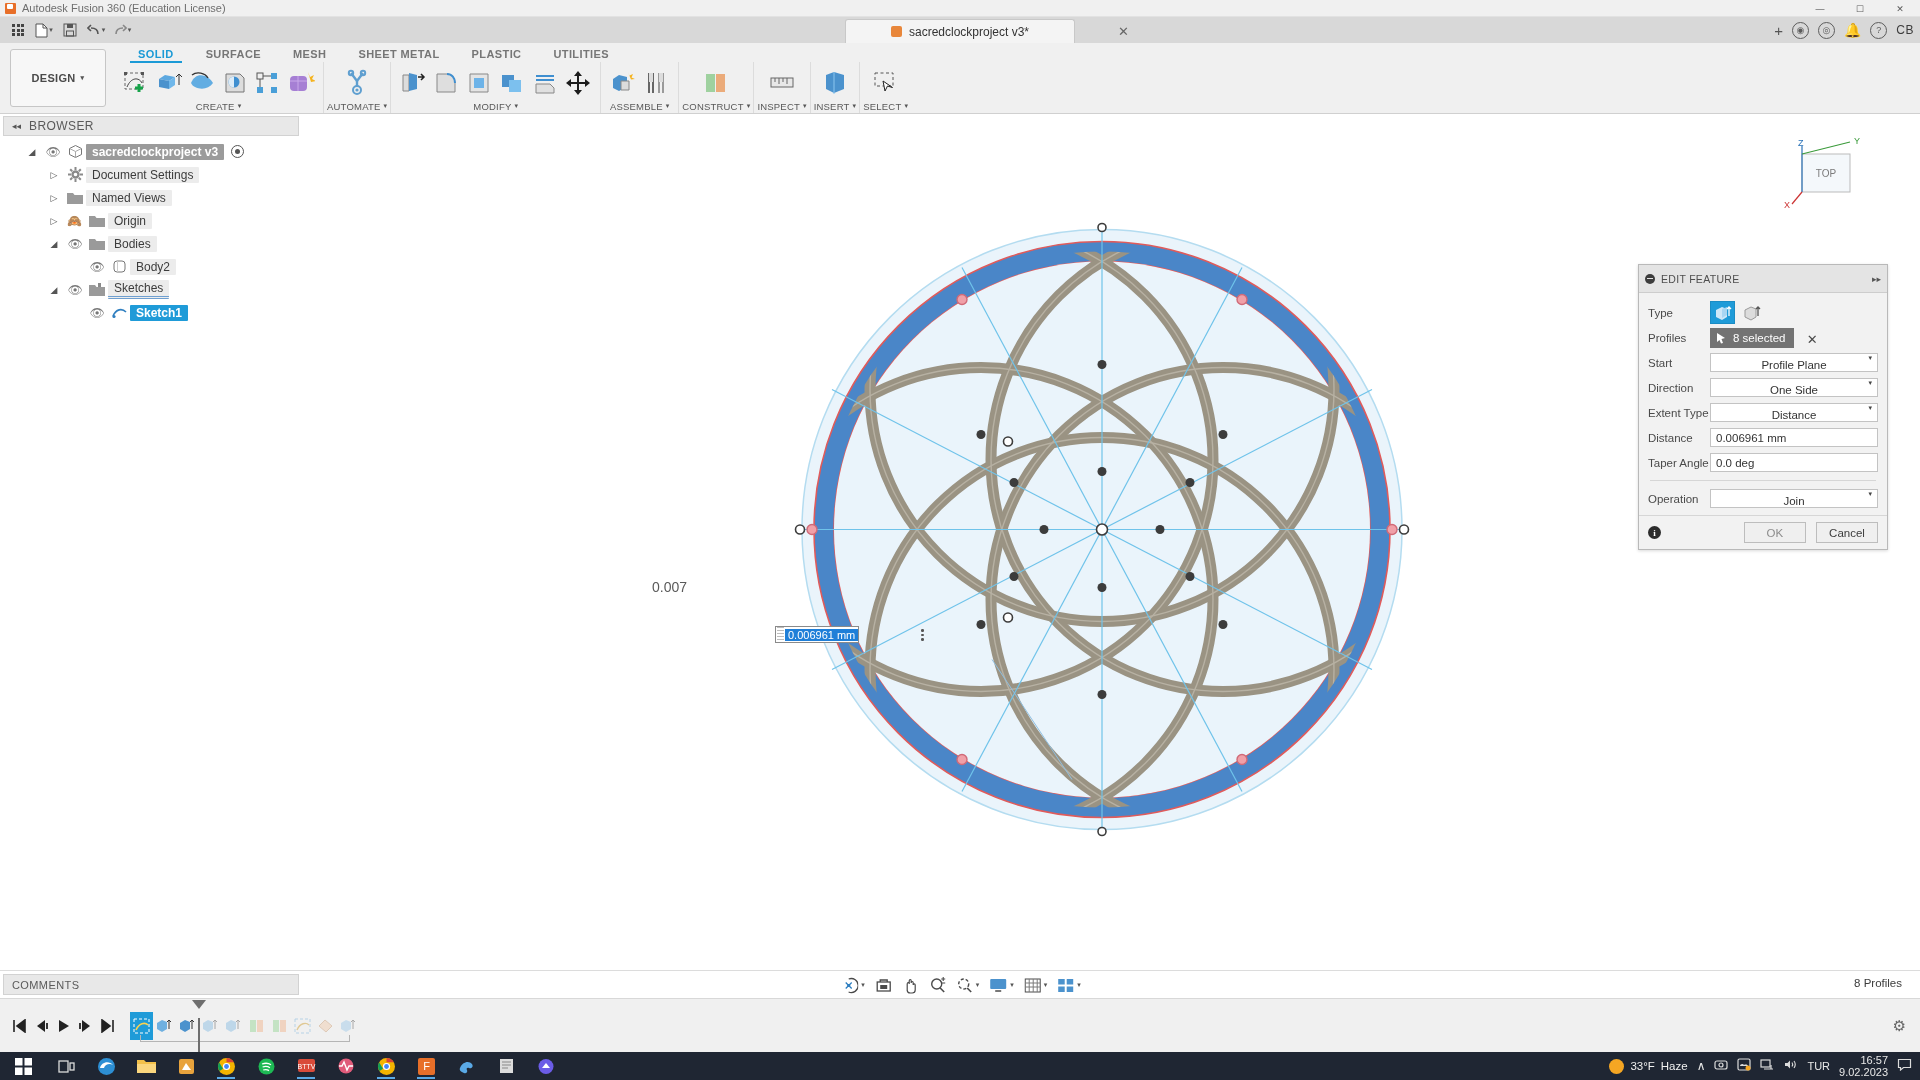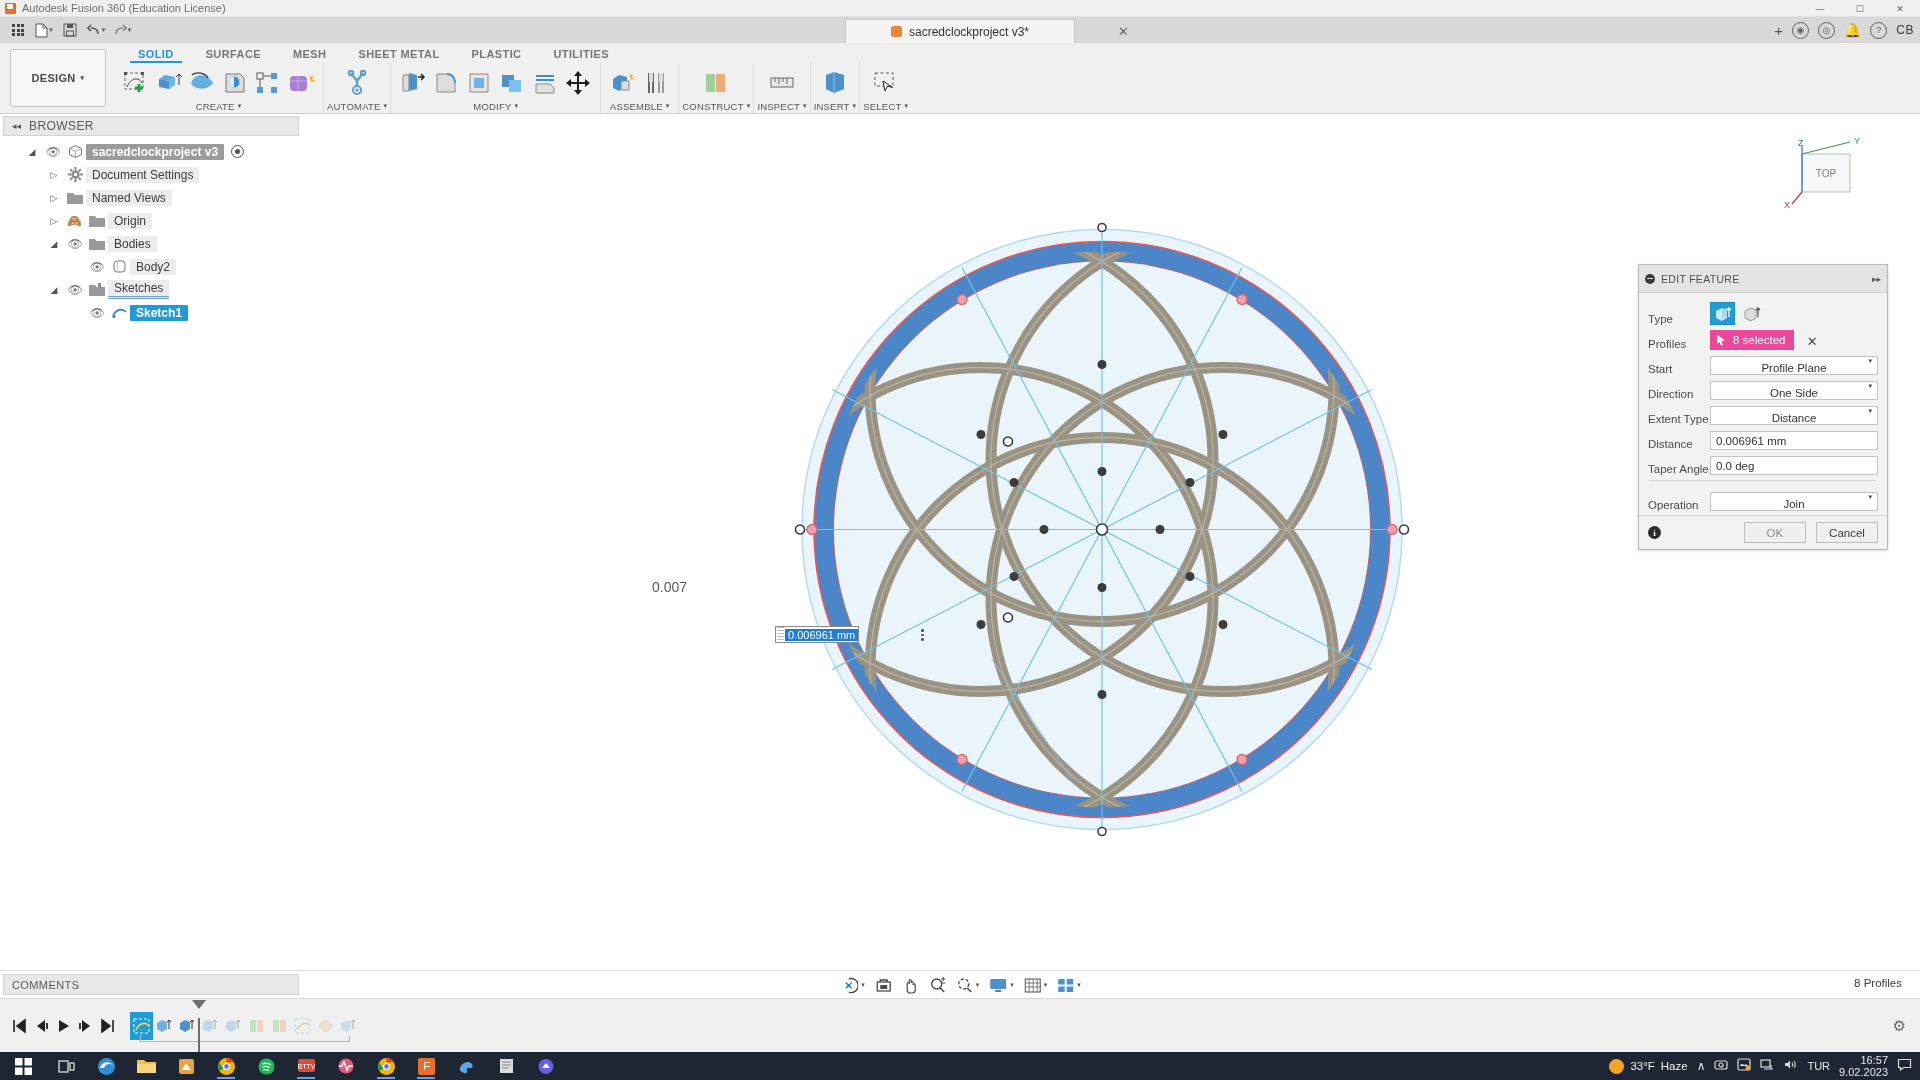--- a/index.html
+++ b/index.html
@@ -114,35 +114,35 @@
     border: 1px solid #b9b9b9; box-shadow: 0 1px 3px rgba(0,0,0,.15); font-size: 11.5px;
   }
   .dlg-title { height: 28px; background: #e4e4e4; border-bottom: 1px solid #cdcdcd;
                display: flex; align-items: center; gap: 6px; padding: 0 6px; }
   .dlg-title .dt-text { font-size: 10.5px; color: #4e4e4e; letter-spacing: .3px; }
   .dlg-dot { width: 10px; height: 10px; border-radius: 50%; background: #3c3c3c;
              display: flex; align-items: center; justify-content: center; }
   .dlg-dot i { width: 6px; height: 1.5px; background: #e4e4e4; display: block; }
   .dlg-expand { margin-left: auto; font-size: 9px; color: #555; }
   .dlg-body { padding: 7px 9px 4px 9px; }
-  .row { display: flex; align-items: flex-end; height: 25px; }
+  .row { display: flex; align-items: center; height: 25px; }
   .row .lab { width: 62px; color: #4a4a4a; }
   .ctrl { flex: 1; }
   .select {
     height: 19px; background: #fff; border: 1px solid #c3c3c3; display: flex; align-items: center;
     padding: 0 4px; gap: 5px; position: relative; color: #333; flex-direction: column;
   }
   .select .sel-caret { position: absolute; right: 5px; font-size: 7px; color: #444; }
   .txtbox { height: 19px; background: #fff; border: 1px solid #c3c3c3; display: flex;
             align-items: center; padding: 0 5px; color: #333; }
   .type-btns { display: flex; gap: 4px; }
   .type-btn { width: 25px; height: 23px; display: flex; align-items: center; justify-content: center;
               border: 1px solid transparent; }
   .type-btn.active { background: #1f9bd8; border-color: #1b8cc4; }
-  .sel-chip { background: #ec4899; color: #fff; height: 20px; display: inline-flex;
+  .sel-chip { background: #737373; color: #fff; height: 20px; display: inline-flex;
               align-items: center; gap: 6px; padding: 0 9px 0 6px; }
   .chip-x { margin-left: 9px; color: #4a4a4a; font-size: 13px; }
   .dlg-sep { height: 1px; background: #d6d6d6; margin: 5px 2px; }
   .dlg-footer { display: flex; align-items: center; border-top: 1px solid #d6d6d6;
                 padding: 6px 9px; gap: 8px; }
   .info-ico { width: 13px; height: 13px; border-radius: 50%; background: #2c2c2c; color: #fff;
               font-size: 9px; font-weight: bold; display: flex; align-items: center;
               justify-content: center; font-family: "Liberation Serif", serif; }
   .dlg-btn { margin-left: auto; }
   .btn { height: 21px; min-width: 62px; background: #efefef; border: 1px solid #bdbdbd;

